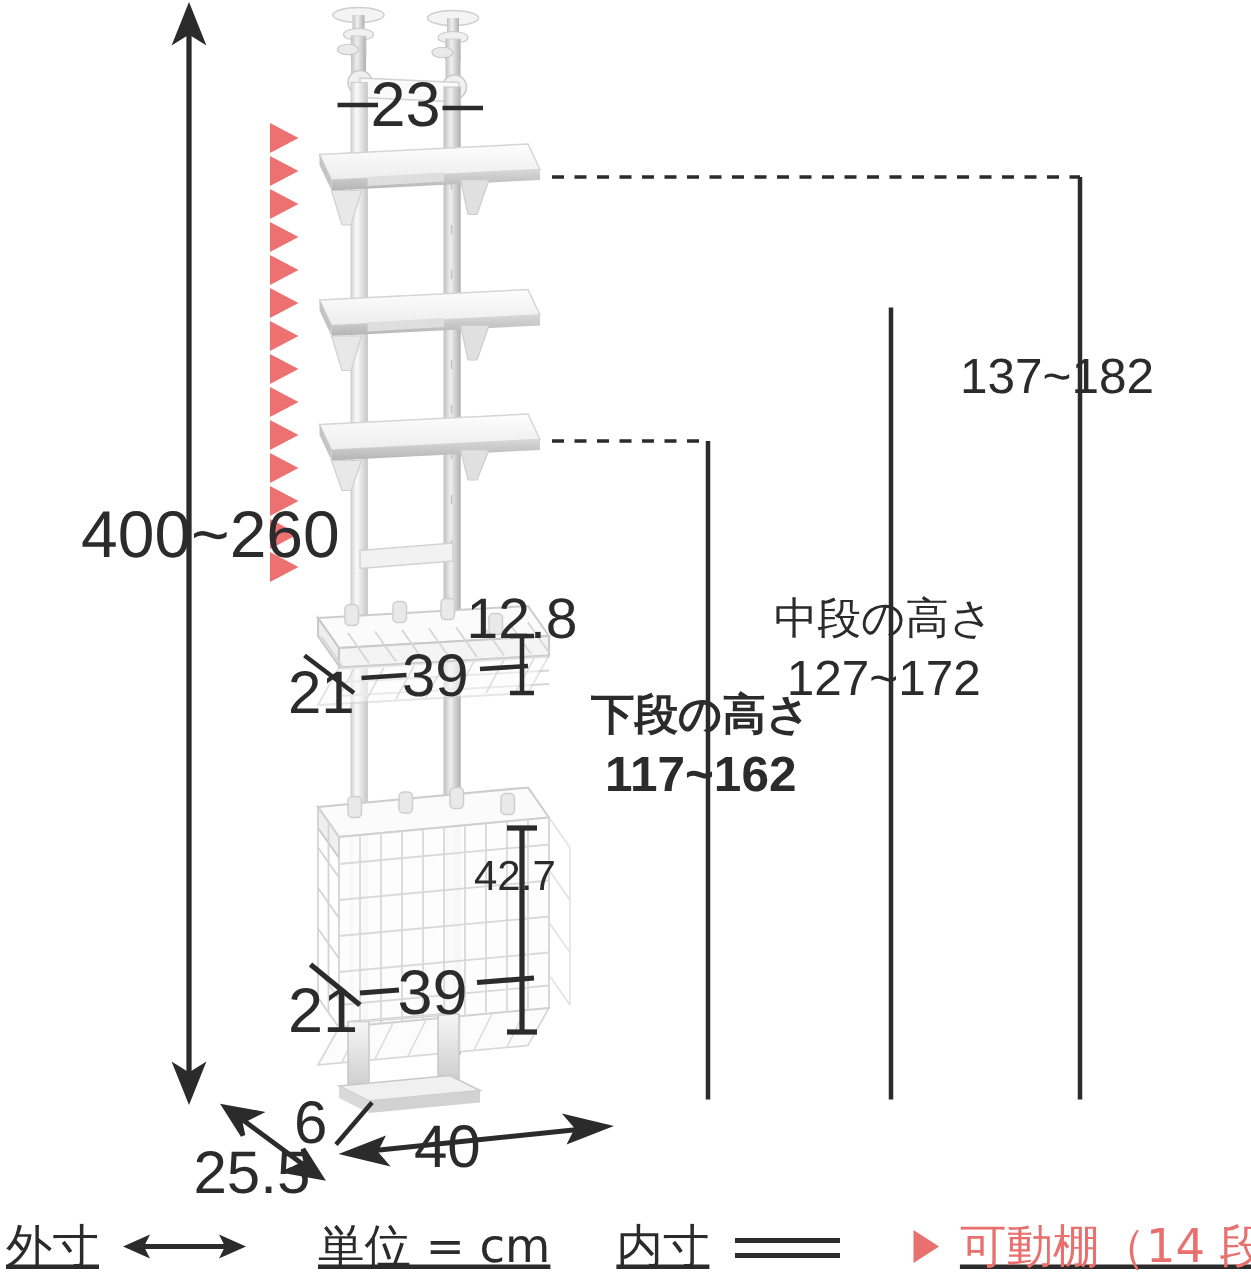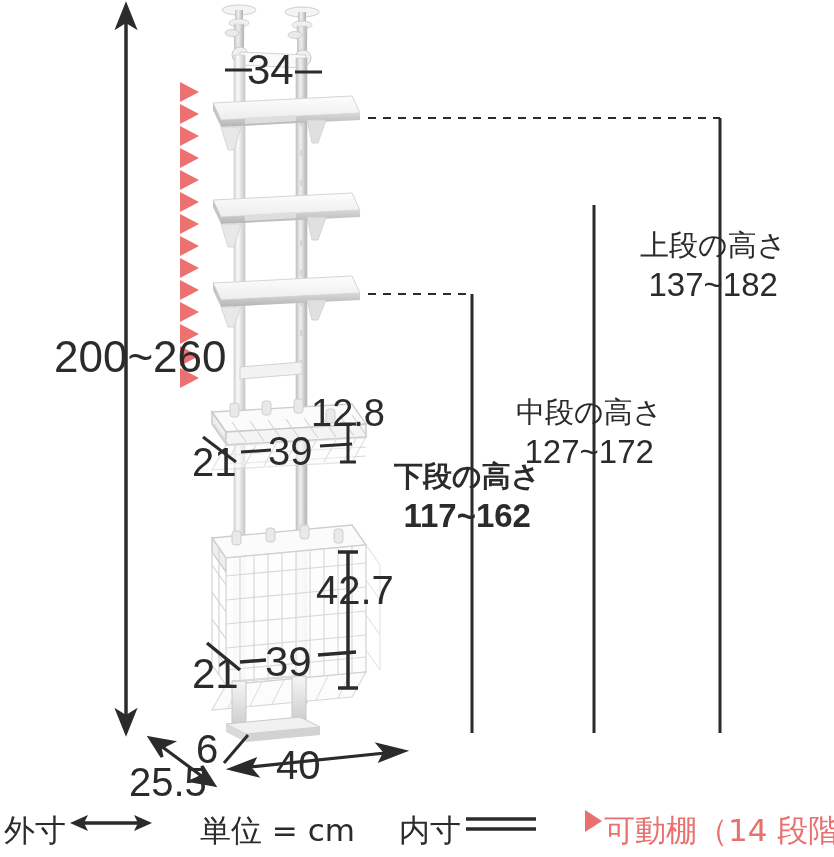--- a/index.html
+++ b/index.html
@@ -46,22 +46,23 @@
     left: 0;
     top: 805px;
     width: 834px;
     height: 52px;
     display: flex;
     align-items: center;
     gap: 0px;
   }
   .legend-group {
     display: flex;
-    align-items: flex-start;
-    gap: 2px;
+    align-items: center;
+    gap: 14px;
+    text-decoration: underline;
   }
   .legend-text {
     font-family: "DejaVu Sans", sans-serif;
     font-size: 31px;
     color: #2b2b2b;
     white-space: nowrap;
   }
   .legend-text.red { color: #e8716f; }
   .svgwrap { display: block; }
   .caret-red {
@@ -365,38 +366,37 @@
     <div class="tri"></div>
     <div class="tri"></div>
     <div class="tri"></div>
     <div class="tri"></div>
     <div class="tri"></div>
     <div class="tri"></div>
     <div class="tri"></div>
     <div class="tri"></div>
   </div>
 
-  <div class="abs dimtext" style="left:247px; top:49px; font-size:42px;">34</div>
-
-  <div class="abs dimtext" style="left:54px; top:335px; font-size:44px;">200~260</div>
+  <div class="abs dimtext" style="left:247px; top:49px; font-size:42px;">23</div>
+
+  <div class="abs dimtext" style="left:54px; top:335px; font-size:44px;">400~260</div>
 
   <div class="abs dimtext" style="left:311px; top:394px; font-size:38px;">12.8</div>
   <div class="abs dimtext" style="left:268px; top:431px; font-size:40px;">39</div>
   <div class="abs dimtext" style="left:192px; top:442px; font-size:40px;">21</div>
 
-  <div class="abs dimtext" style="left:316px; top:570px; font-size:40px;">42.7</div>
+  <div class="abs dimtext" style="left:316px; top:570px; font-size:28px;">42.7</div>
   <div class="abs dimtext" style="left:265px; top:641px; font-size:42px;">39</div>
   <div class="abs dimtext" style="left:192px; top:653px; font-size:42px;">21</div>
 
   <div class="abs dimtext" style="left:196px; top:729px; font-size:40px;">6</div>
   <div class="abs dimtext" style="left:98px; top:762px; font-size:40px;margin-left:31px;">25.5</div>
   <div class="abs dimtext" style="left:276px; top:745px; font-size:40px;">40</div>
 
   <div class="abs jp shelf-label" style="left:640px; top:228px;">
-    <span>上段の高さ</span>
     <span class="num">137~182</span>
   </div>
 
   <div class="abs jp shelf-label" style="left:516px; top:355px;margin-top:40px;">
     <span>中段の高さ</span>
     <span class="num">127~172</span>
   </div>
 
   <div class="abs jp shelf-label" style="left:394px; top:459px;font-weight:bold;">
     <span>下段の高さ</span>

